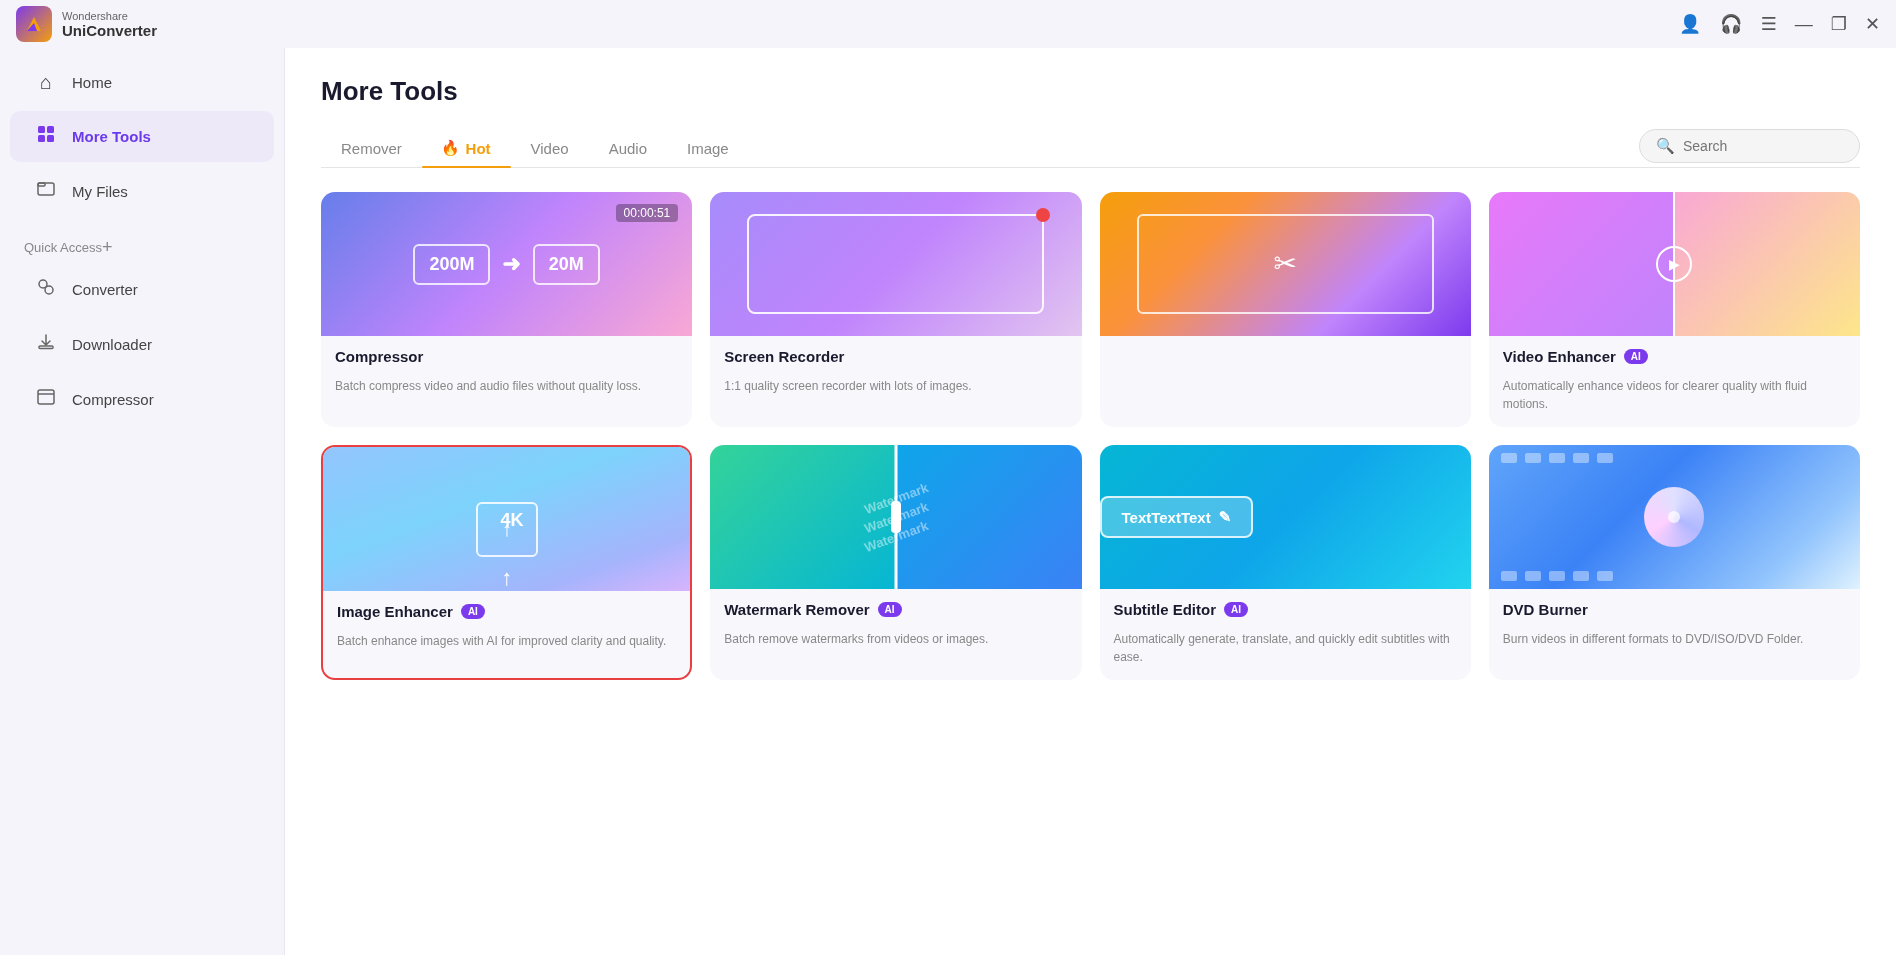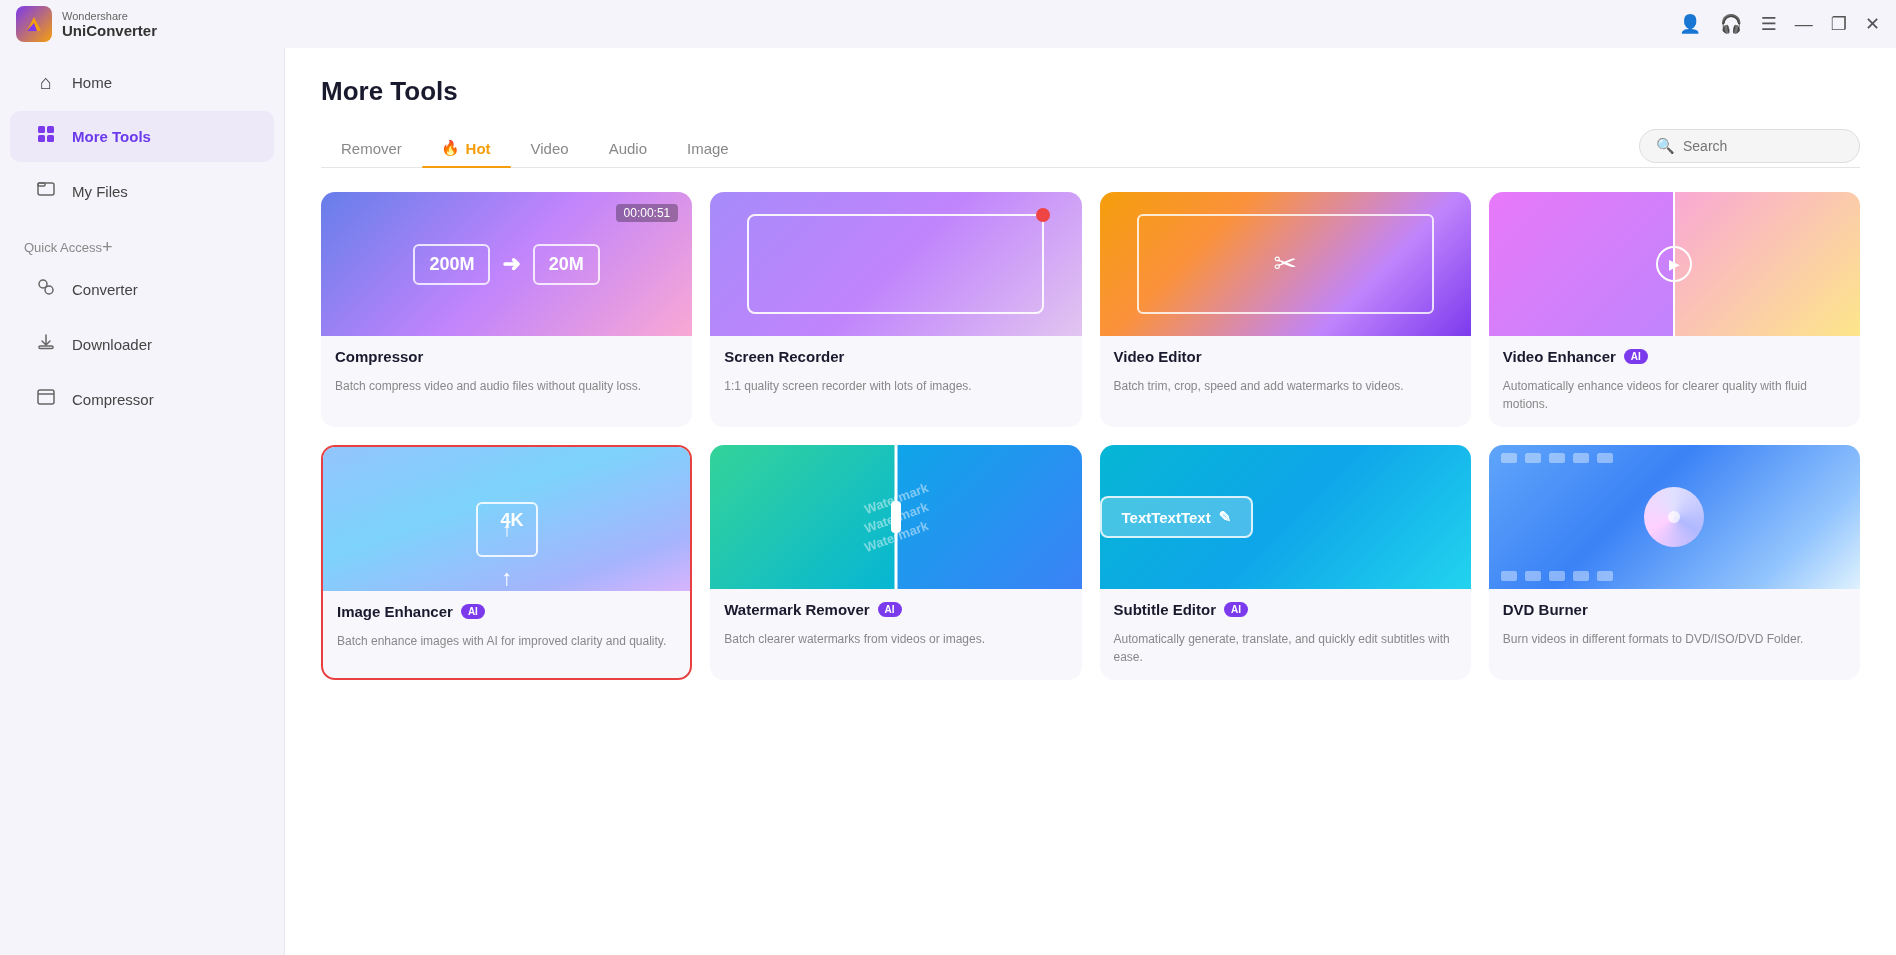--- a/index.html
+++ b/index.html
@@ -508,26 +508,20 @@
           </div>
           <div class="tool-desc">1:1 quality screen recorder with lots of images.</div>
         </div>
       </div>
 
       <div class="tool-card">
         <div class="tool-thumb thumb-editor">
           <div class="editor-inner">
             <span class="scissors">✂</span>
           </div>
-        </div>
-        <div class="tool-info">
-          <div class="tool-name">
-            <span>Video Editor</span>
-          </div>
-          <div class="tool-desc">Batch trim, crop, speed and add watermarks to videos.</div>
         </div>
       </div>
 
       <div class="tool-card">
         <div class="tool-thumb" style="padding:0;">
           <div class="enhancer-split">
             <div class="enhancer-left"></div>
             <div class="enhancer-right"></div>
             <div class="enhancer-divider"></div>
             <div class="play-circle">▶</div>
@@ -573,21 +567,21 @@
             </div>
             <div class="wm-divider"></div>
             <div class="wm-handle"></div>
           </div>
         </div>
         <div class="tool-info">
           <div class="tool-name">
             <span>Watermark Remover</span>
             <span class="ai-badge">AI</span>
           </div>
-          <div class="tool-desc">Batch clearer watermarks from videos or images.</div>
+          <div class="tool-desc">Batch remove watermarks from videos or images.</div>
         </div>
       </div>
 
       <div class="tool-card">
         <div class="tool-thumb thumb-subtitle">
           <div class="subtitle-inner">
             <div class="subtitle-pill">
               <span>TextTextText</span>
               <span>✎</span>
             </div>

